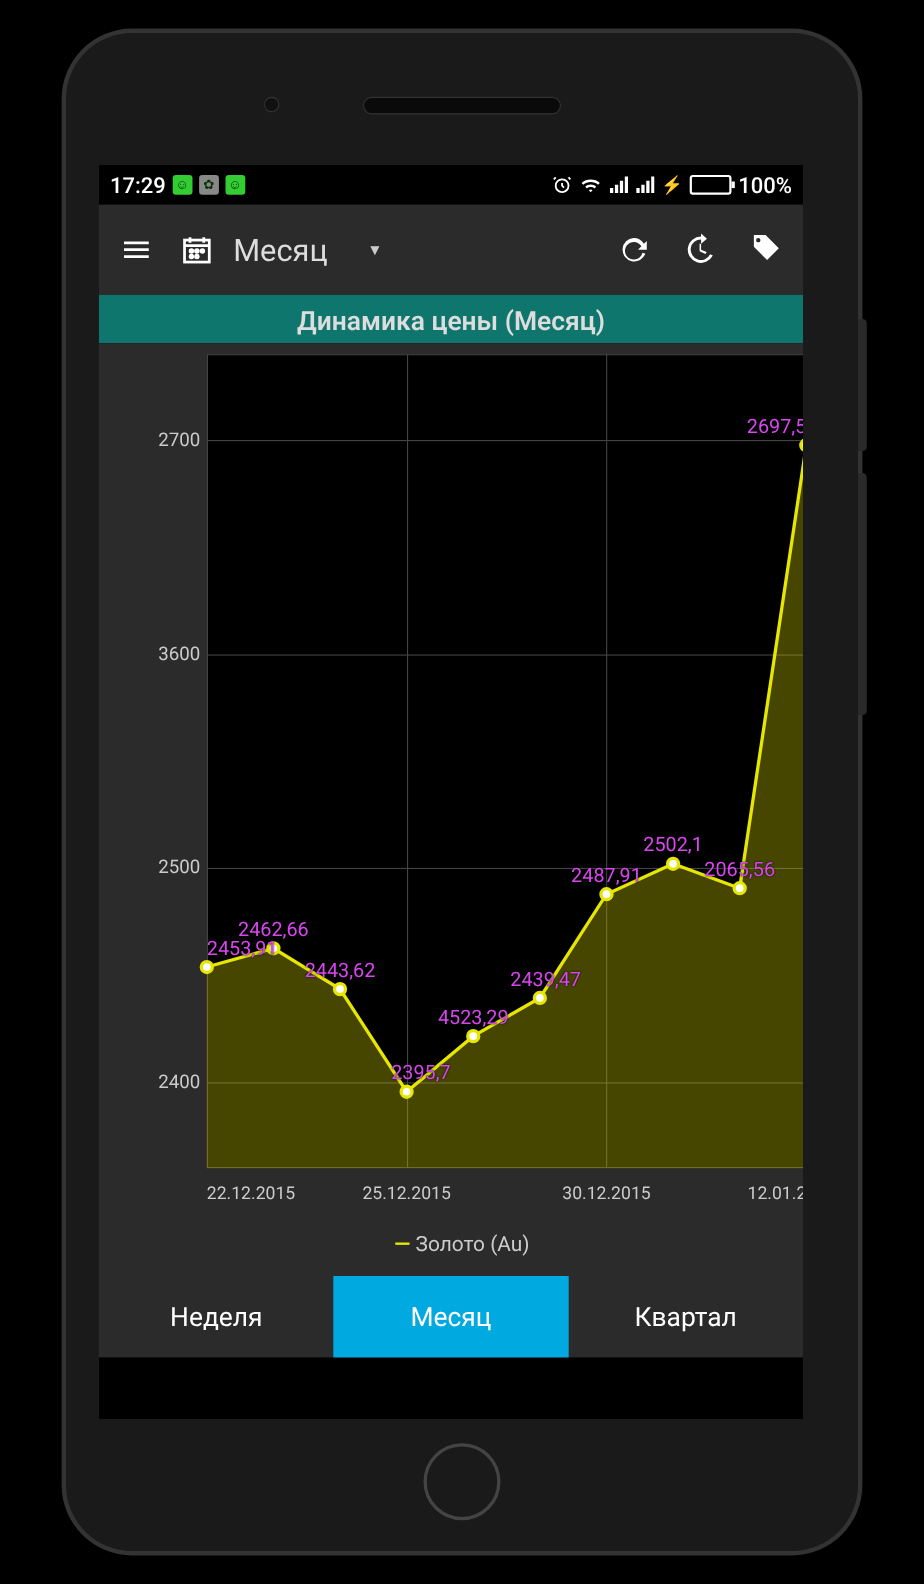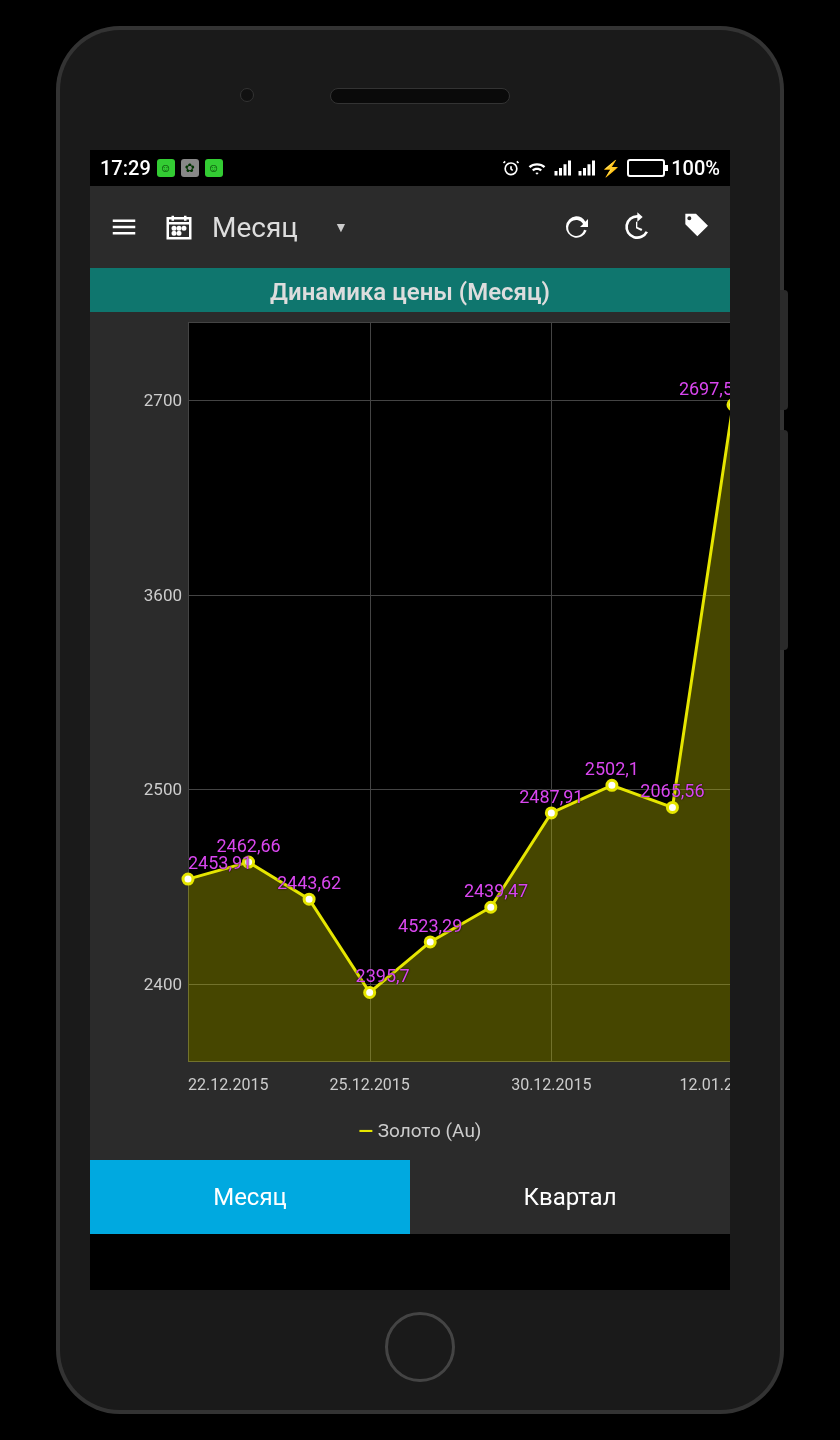--- a/index.html
+++ b/index.html
@@ -181,20 +181,21 @@
           <div class="dlabel" style="left: 332.222px; top: 623.964px;">4523,29</div>
           <div class="dlabel" style="left: 398px; top: 589.243px;">2439,47</div>
           <div class="dlabel" style="left: 453.333px; top: 494.912px;">2487,91</div>
           <div class="dlabel" style="left: 513.889px; top: 467.279px;">2502,1</div>
           <div class="dlabel" style="left: 574.444px; top: 489.459px;">2065,56</div>
           <div class="dlabel" style="left: 635px; top: 86.7632px; transform: translate(-100%, -100%);">2697,5</div>
         </div>
     </div>
 
     <div class="tabs">
+      <div class="tab">Неделя</div>
       <div class="tab active">Месяц</div>
       <div class="tab">Квартал</div>
     </div>
 
   </div>
 
   <div class="home-ring"></div>
 </div>
 
 </body></html>

